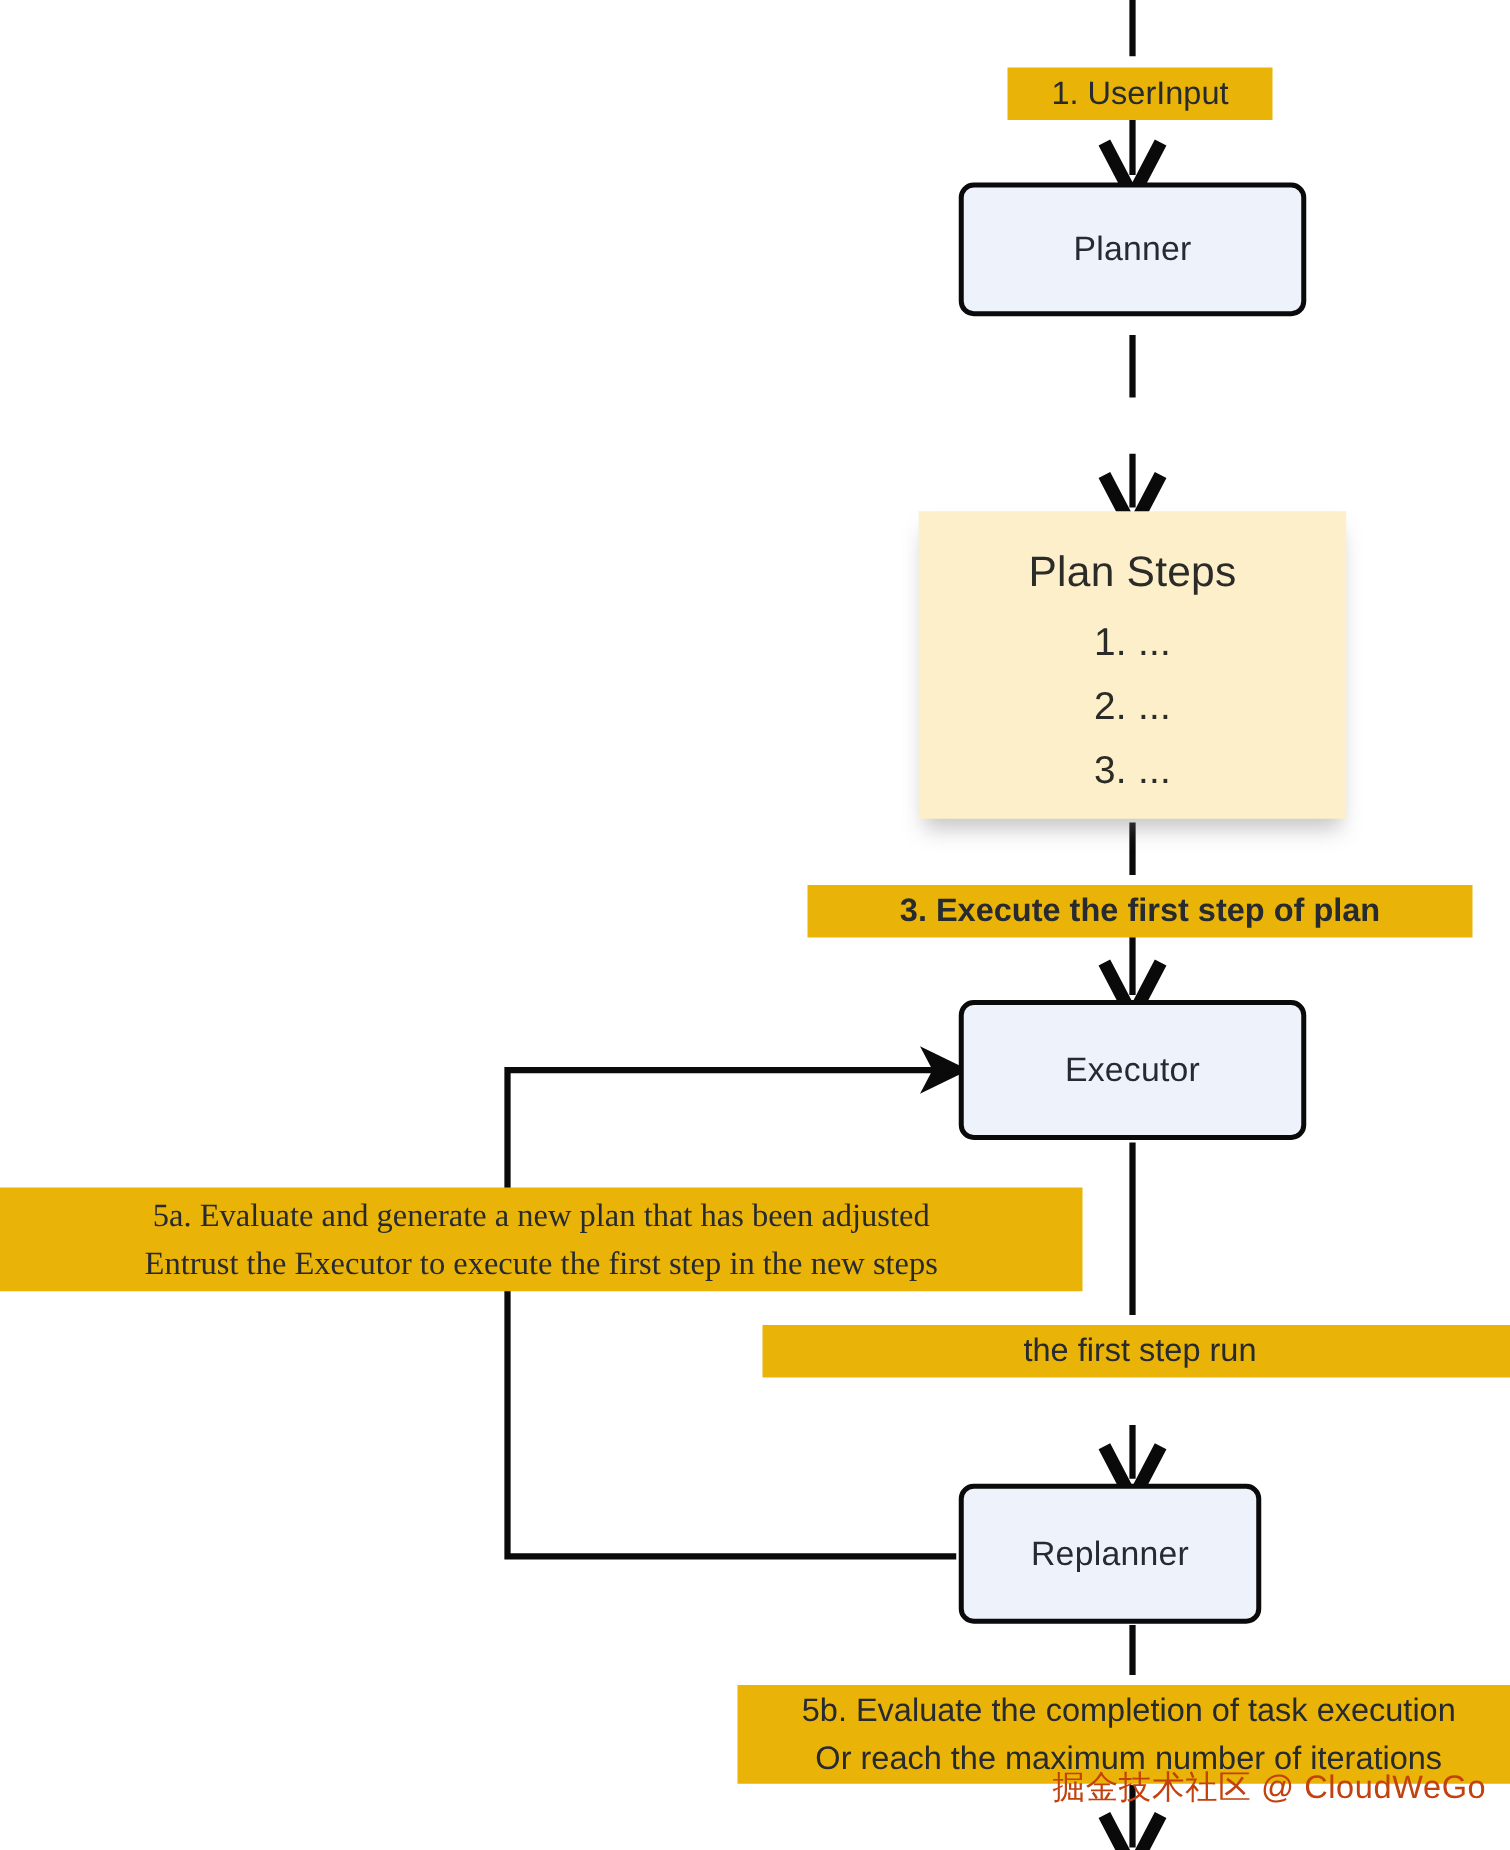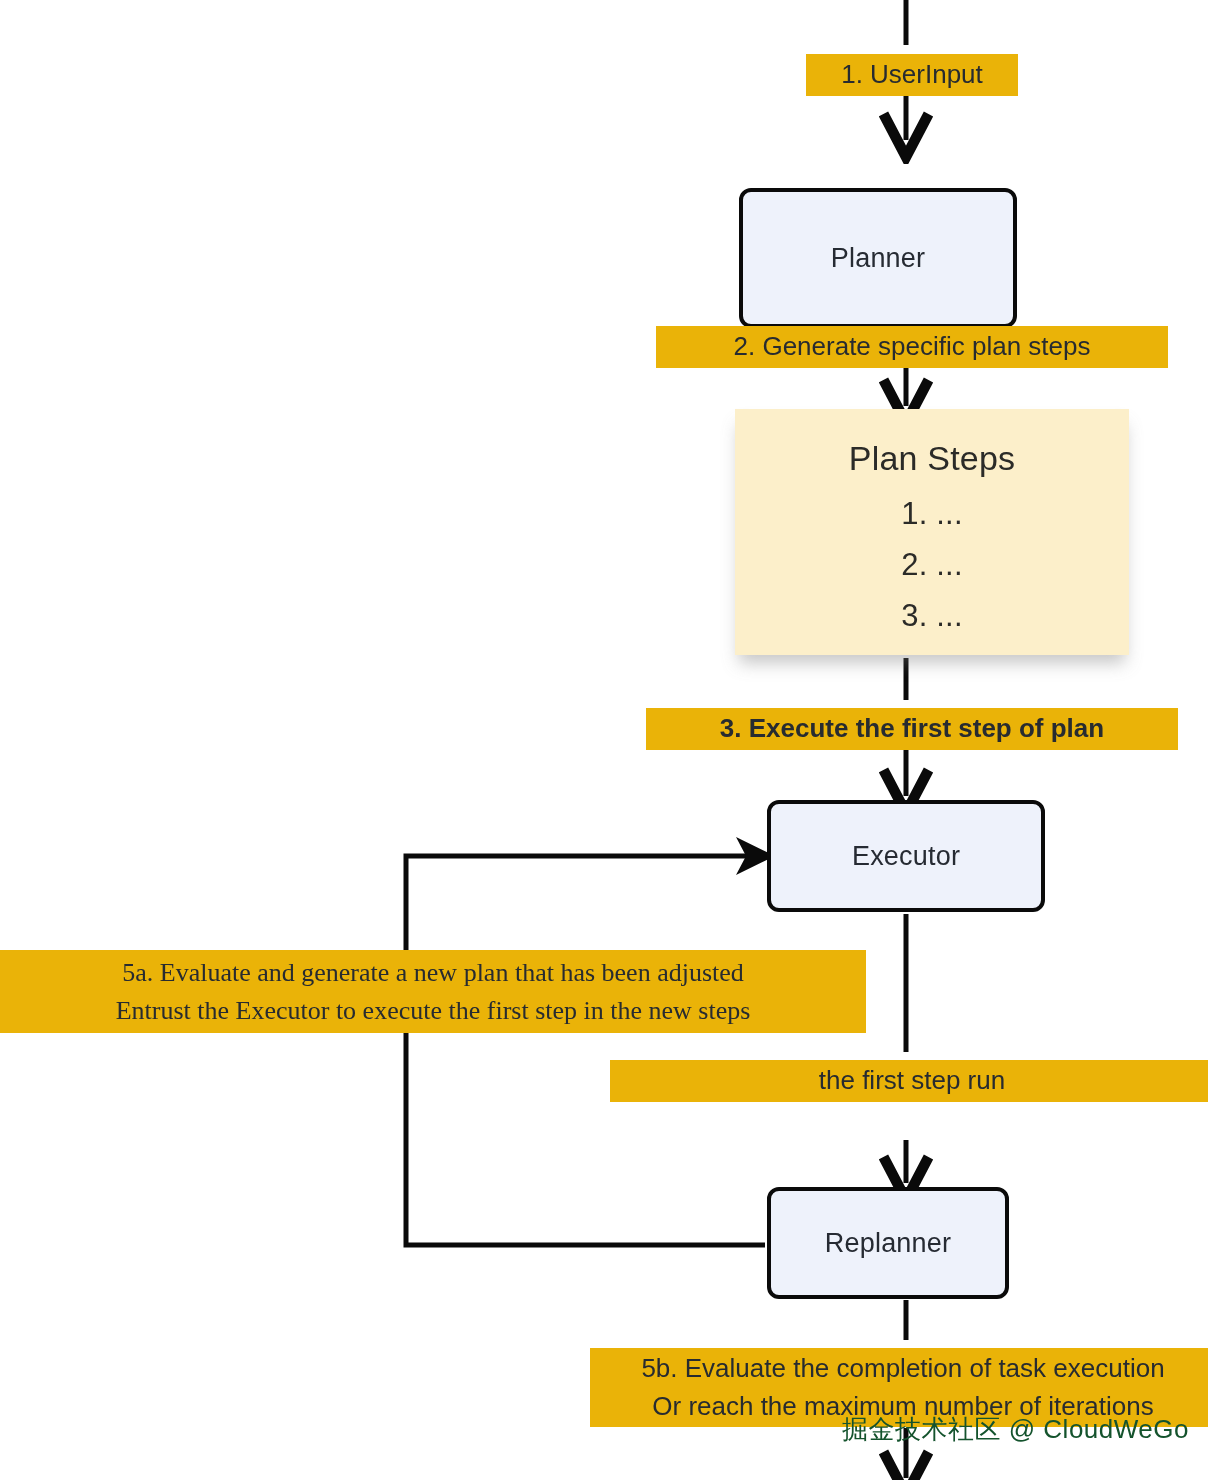--- a/index.html
+++ b/index.html
@@ -69,21 +69,21 @@
     color: #272b30;
     font-size: 26px;
     line-height: 1.45;
     white-space: pre;
     background: #eab308;
     text-align: center;
   }
   .edge-label.multiline { white-space: normal; }
   .watermark {
     position: absolute;
-    color: #14532d;
+    color: #c2410c;
     font-size: 26px;
     letter-spacing: .5px;
     white-space: nowrap;
   }
 </style>
 </head>
 <body>
 
 <div id="stage">
 
@@ -108,44 +108,43 @@
 
     <line x1="906" y1="914" x2="906" y2="1052" stroke="#0a0a0a" stroke-width="5"></line>
     <line x1="906" y1="1140" x2="906" y2="1183" stroke="#0a0a0a" stroke-width="5" marker-end="url(#arrowhead)"></line>
 
     <path d="M 765 1245 L 406 1245 L 406 856 L 757 856" fill="none" stroke="#0a0a0a" stroke-width="5" stroke-linejoin="miter" marker-end="url(#arrowheadsolid)"></path>
 
     <line x1="906" y1="1300" x2="906" y2="1340" stroke="#0a0a0a" stroke-width="5"></line>
     <line x1="906" y1="1428" x2="906" y2="1478" stroke="#0a0a0a" stroke-width="5" marker-end="url(#arrowhead)"></line>
   </svg>
 
-  <div class="node-box" style="left:739px; top:146px; width:278px; height:140px;margin-top:42px;">
+  <div class="node-box" style="left:767px; top:146px; width:278px; height:107px;">
     <span>Planner</span>
   </div>
 
-  <div class="plan-box" style="left:735px; top:409px; width:394px; height:246px;">
+  <div class="plan-box" style="left:735px; top:409px; width:342px; height:246px;">
     <div class="plan-title">Plan Steps</div>
     <div class="plan-list">
       <div class="plan-item">1. ...</div>
       <div class="plan-item">2. ...</div>
       <div class="plan-item">3. ...</div>
     </div>
   </div>
 
   <div class="node-box" style="left:767px; top:800px; width:278px; height:112px;align-items:center;">
     <span>Executor</span>
   </div>
 
   <div class="node-box" style="left:767px; top:1187px; width:242px; height:112px;">
     <span>Replanner</span>
   </div>
 
   <div class="edge-label" style="left:806px; top:54px; width:200px; padding:2px 6px;">1. UserInput</div>
 
-  <div class="edge-label" style="left:656px; top:326px; width:500px; padding:2px 6px;">2. Generate specific plan steps</div>
 
   <div class="edge-label" style="left:646px; top:708px; width:520px; padding:2px 6px;font-weight:bold;">3. Execute the first step of plan</div>
 
   <div class="edge-label multiline" style="left:610px; top:1060px; width:592px; padding:2px 6px;">
     <div>the first step run</div>
   </div>
 
   <div class="edge-label multiline" style="left:0px; top:950px; width:818px; padding:4px 24px;font-family:Liberation Serif, serif;">
     <div>5a. Evaluate and generate a new plan that has been adjusted</div>
     <div>Entrust the Executor to execute the first step in the new steps</div>

